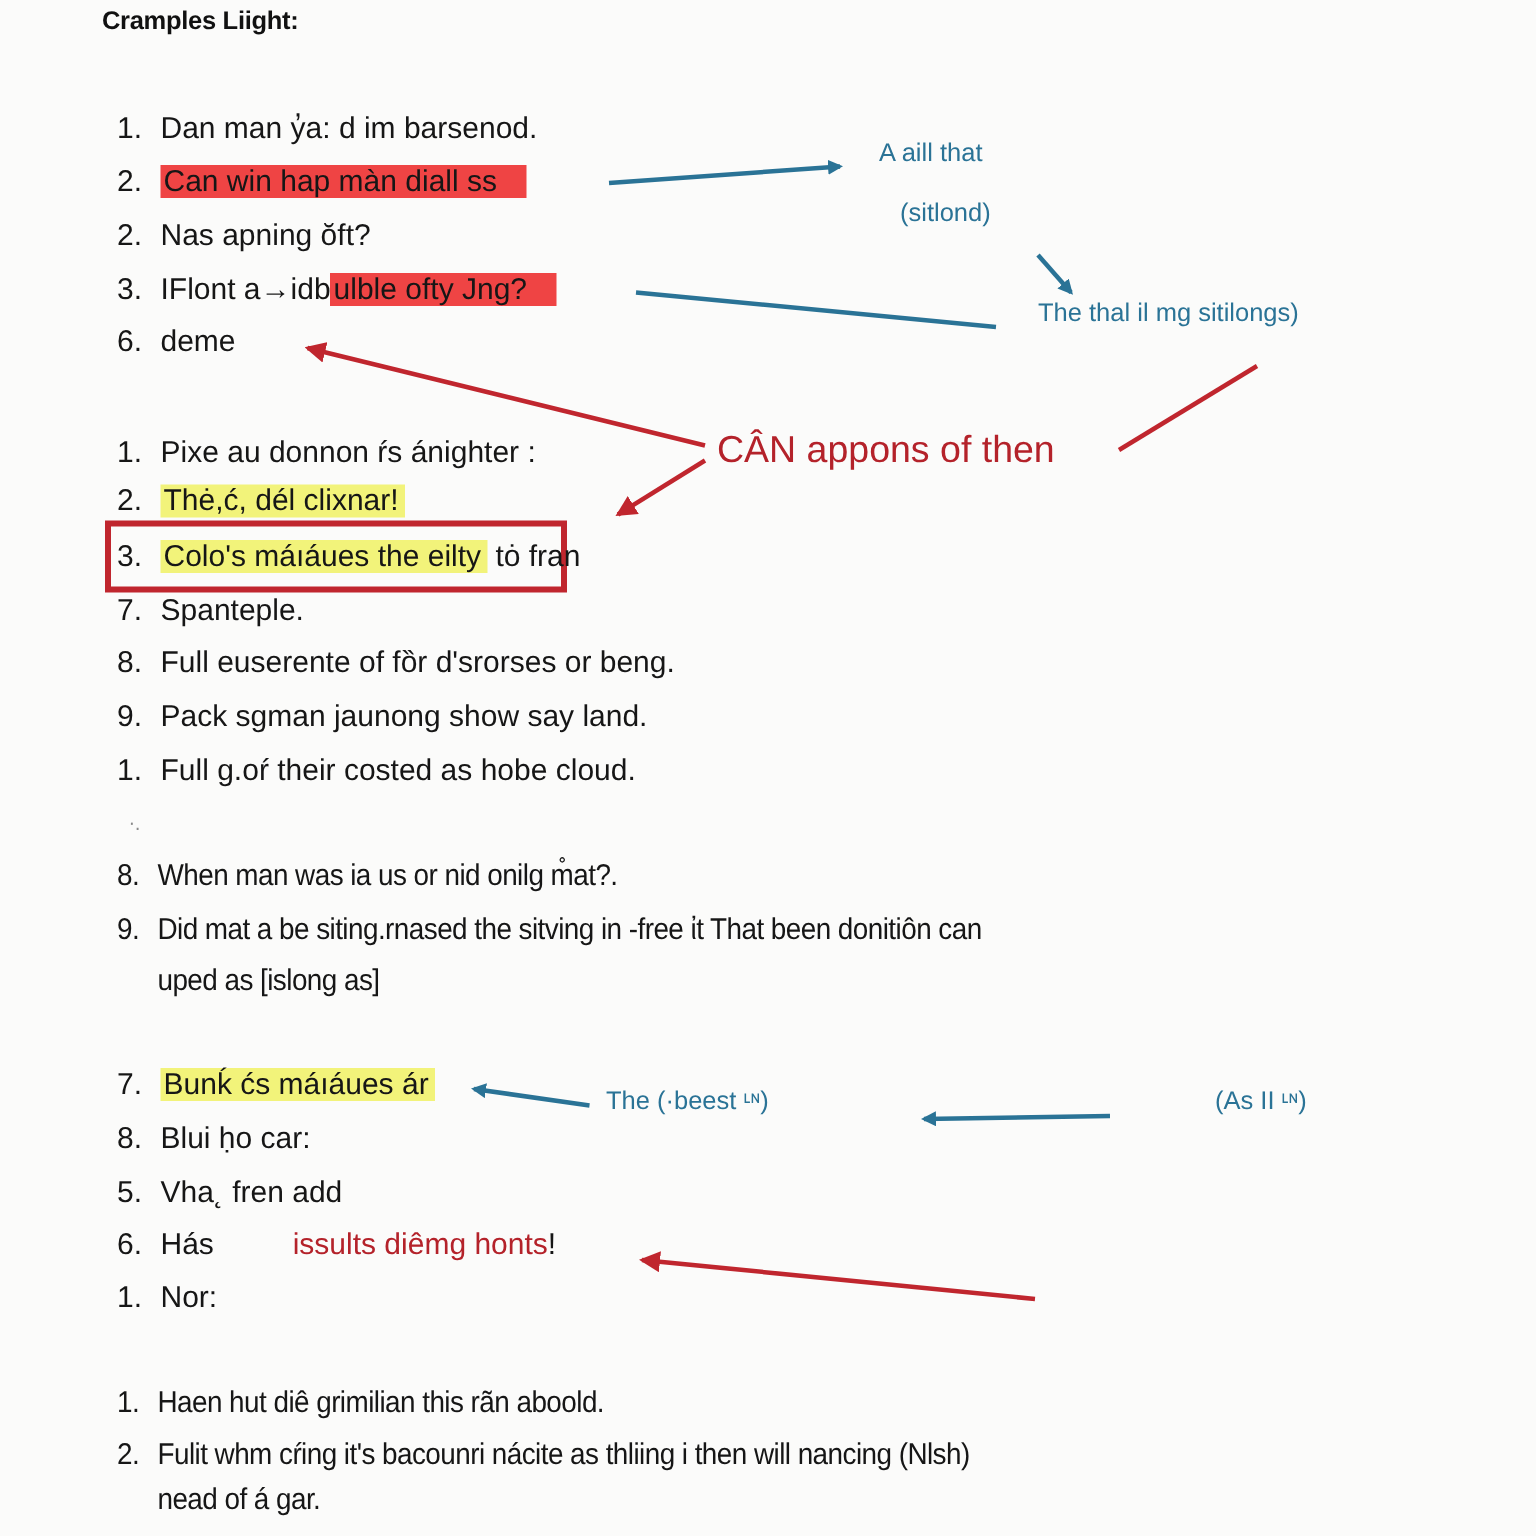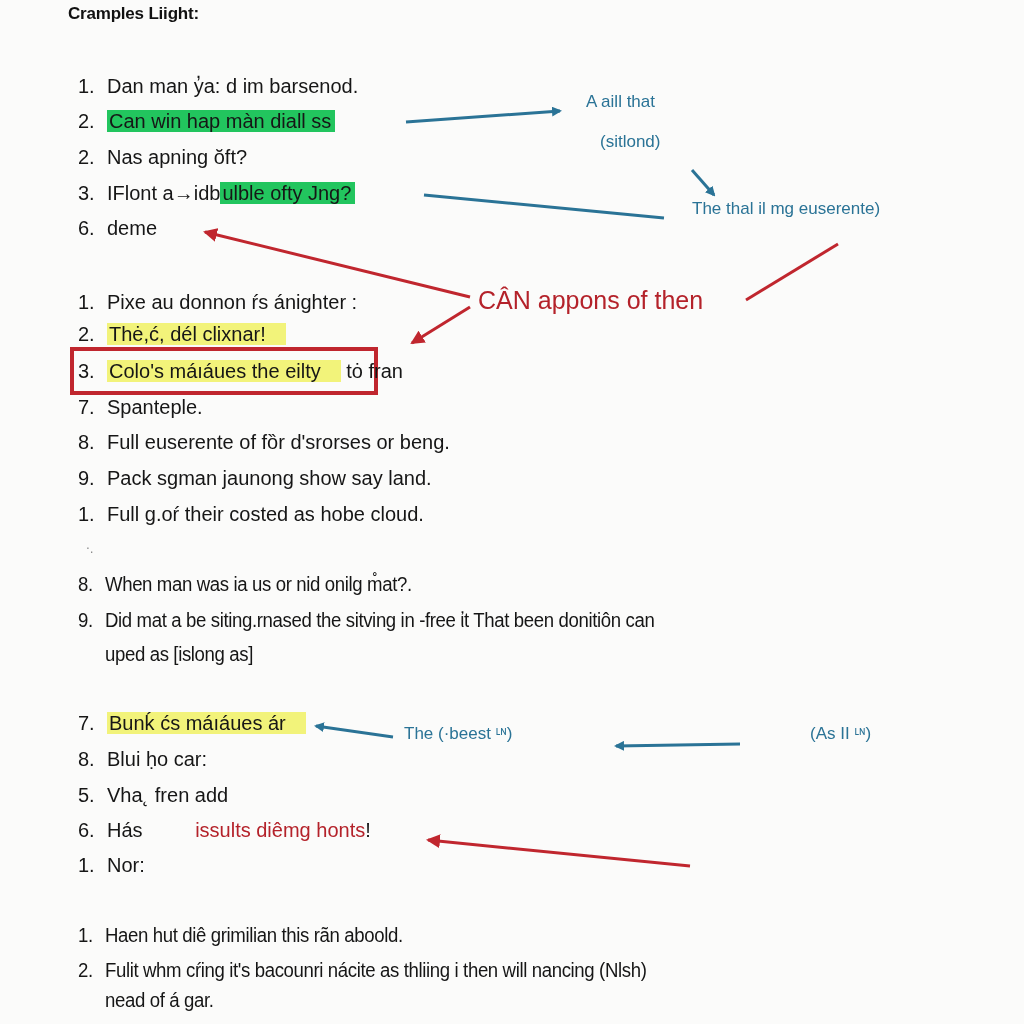--- a/index.html
+++ b/index.html
@@ -10,22 +10,22 @@
   .title {
     position: absolute; left: 68px; top: 4px; font-size: 17px; font-weight: bold;
     font-family: "Liberation Sans", sans-serif; color: #111; letter-spacing: -0.2px;
   }
   .line {
     position: absolute; left: 78px; font-size: 20px; line-height: 28px; white-space: nowrap;
     font-family: "Liberation Sans", sans-serif;
   }
   .line.narrow { font-family: "Liberation Sans", sans-serif; letter-spacing: -0.4px; transform: scaleX(0.93); transform-origin: left; }
   .num { display: inline-block; width: 29px; }
-  .hl-cyan { background: #22c55e; padding: 0 4px 0 2px; }
-  .hl-yellow { background: #f2f37a; padding: 0 20px 0 2px; }
+  .hl-cyan { background: #ef4444; padding: 0 20px 0 2px; }
+  .hl-yellow { background: #f2f37a; padding: 0 4px 0 2px; }
   .red-text { color: #b4222a; margin-left: 47px; }
   .box-red {
     position: absolute; left: 70px; top: 347px; width: 308px; height: 48px;
     border: 4px solid #c0262e; box-sizing: border-box;
   }
   .ann { position: absolute; font-family: "Liberation Sans", sans-serif; white-space: nowrap; }
   .ann.blue { color: #2a7396; font-size: 17px; }
   .ann.red { color: #b4222a; font-size: 25px; }
   svg.overlay { position: absolute; left: 0; top: 0; width: 1024px; height: 1024px; pointer-events: none; }
   .dot { position: absolute; left: 86px; top: 542px; font-size: 12px; color: #888; }
@@ -61,21 +61,21 @@
 <div class="line" style="top:781px"><span class="num">5.</span><span>Vha˛ fren add</span></div>
 <div class="line" style="top:816px"><span class="num">6.</span><span>Hás </span><span class="red-text">issults diêmg honts</span><span>!</span></div>
 <div class="line" style="top:851px"><span class="num">1.</span><span>Nor:</span></div>
 
 <div class="line narrow" style="top:921px"><span class="num">1.</span><span>Haen hut diê grimilian this rãn aboold.</span></div>
 <div class="line narrow" style="top:956px"><span class="num">2.</span><span>Fulit whm cŕing it's bacounri nácite as thliing i then will nancing (Nlsh)</span></div>
 <div class="line narrow" style="top:986px"><span class="num"></span><span>nead of á gar.</span></div>
 
 <div class="ann blue" style="left:586px; top:92px">A aill that</div>
 <div class="ann blue" style="left:600px; top:132px">(sitlond)</div>
-<div class="ann blue" style="left:692px; top:199px">The thal il mg euserente)</div>
+<div class="ann blue" style="left:692px; top:199px">The thal il mg sitilongs)</div>
 <div class="ann red" style="left:478px; top:286px">CÂN appons of then</div>
 <div class="ann blue" style="left:404px; top:724px">The (·beest ᶫᶰ)</div>
 <div class="ann blue" style="left:810px; top:724px">(As II ᶫᶰ)</div>
 
 <svg class="overlay" viewBox="0 0 1024 1024">
   <defs>
     <marker id="ab" markerWidth="10" markerHeight="10" refX="8" refY="5" orient="auto" markerUnits="userSpaceOnUse">
       <path d="M0,0 L10,5 L0,10 z" fill="#2a7396"></path>
     </marker>
     <marker id="ar" markerWidth="14" markerHeight="14" refX="12" refY="7" orient="auto" markerUnits="userSpaceOnUse">

